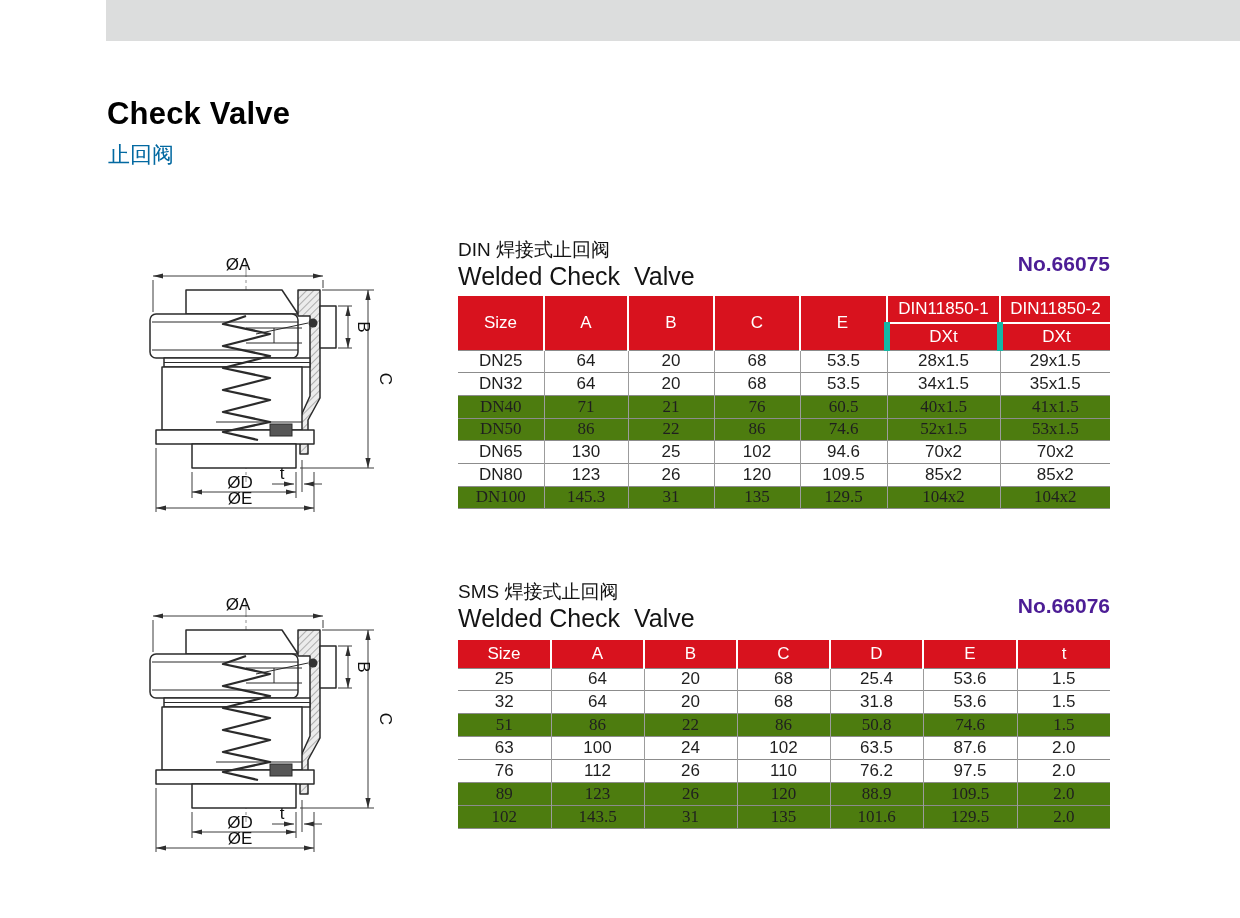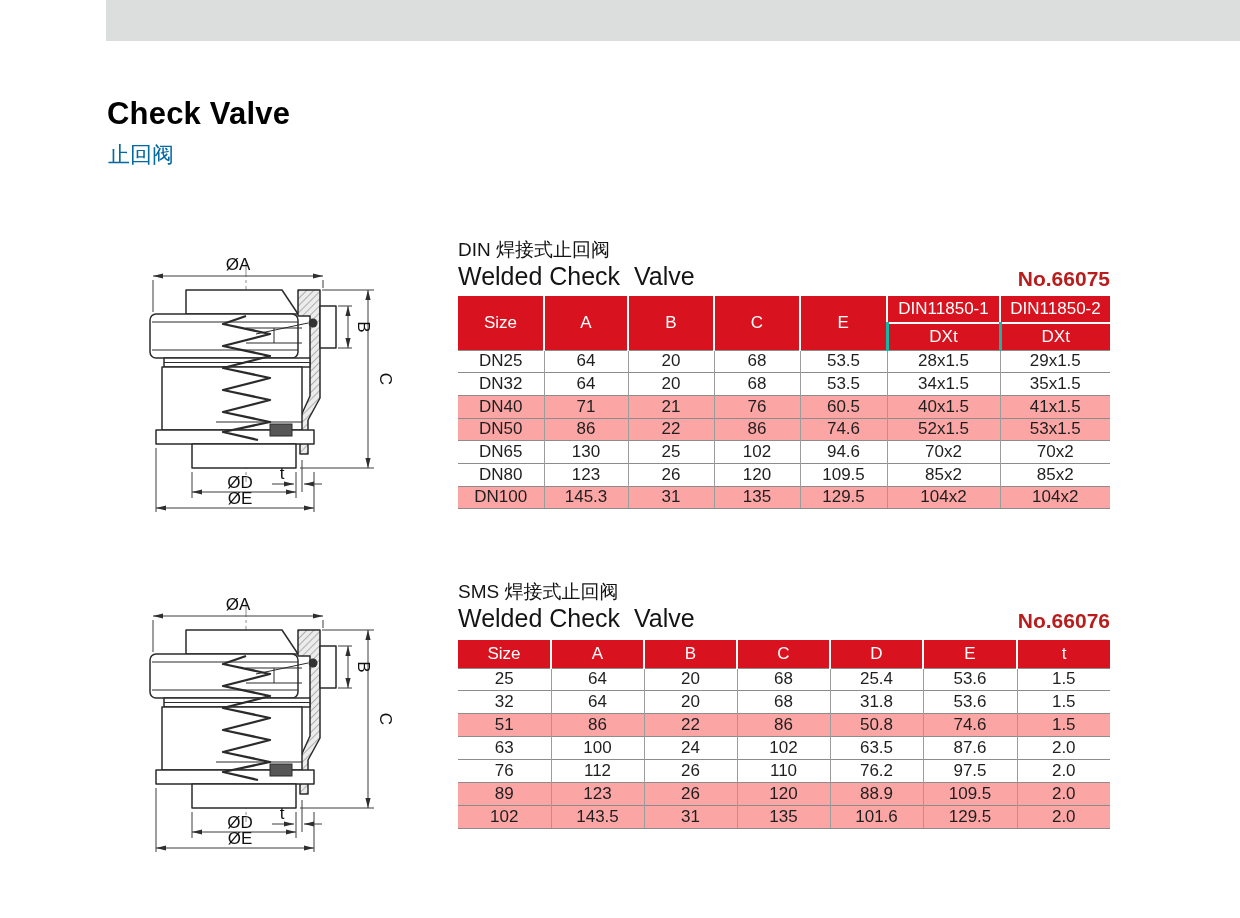--- a/index.html
+++ b/index.html
@@ -11,45 +11,45 @@
   .top-bar { position:absolute; left:106px; top:0; width:1134px; height:41px; background:#dcdddd; }
 
   .page-title { position:absolute; left:107px; top:96px; font-size:31px; font-weight:bold; color:#000; letter-spacing:0.2px; }
   .page-subtitle { position:absolute; left:108px; top:140px; font-size:22px; color:#0369a1; }
 
   .section-head { position:absolute; left:458px; width:652px; height:58px; color:#141414; }
   .section-head.din { top:237px; }
   .section-head.sms { top:579px; }
   .sec-zh { font-size:19px; line-height:26px; }
   .sec-en { font-size:25px; line-height:26px; white-space:pre; }
-  .part-no { position:absolute; right:0; bottom:4px; font-size:21px; font-weight:bold; color:#b91c1c; }
+  .part-no { position:absolute; right:0; bottom:19px; font-size:21px; font-weight:bold; color:#4c1d95; }
 
   .table-wrap { position:absolute; left:458px; }
   .table-wrap.din { top:296px; }
   .table-wrap.sms { top:640px; }
 
   table { border-collapse:collapse; table-layout:fixed; width:652px; }
   thead th {
     background:#d8121e; color:#ffffff; font-weight:normal; font-size:17px;
     text-align:center; vertical-align:middle; padding:0;
   }
   .din-table thead tr { height:27px; }
   .sms-table thead tr { height:28px; }
   thead tr:first-child th + th { border-left:2px solid #ffffff; }
-  thead th.sub-th { border-top:2px solid #ffffff; border-left:3px solid #14b8a6; }
+  thead th.sub-th { border-top:2px solid #ffffff; border-left:6px solid #14b8a6; }
 
   tbody td {
     font-size:17px; color:#1f1f1f; text-align:center; vertical-align:middle;
     padding:0; border-top:1px solid #8c8c8c;
   }
   tbody td + td { border-left:1px solid #9c9c9c; }
   tbody tr:last-child td { border-bottom:1px solid #8c8c8c; }
   .din-table tbody td { height:22.7px; }
   .sms-table tbody td { height:22.9px; }
-  tbody tr.shaded { background:#fca5a5; }
+  tbody tr.shaded { background:#4d7c0f;font-family:Liberation Serif, serif; }
 
   .drawing { position:absolute; left:106px; width:292px; height:276px; }
   .drawing.d1 { top:250px; }
   .drawing.d2 { top:590px; }
   .dim-text { font-size:17px; fill:#101010; font-family:"Liberation Sans", sans-serif; }
 </style>
 </head>
 <body>
 
 <div class="page">

